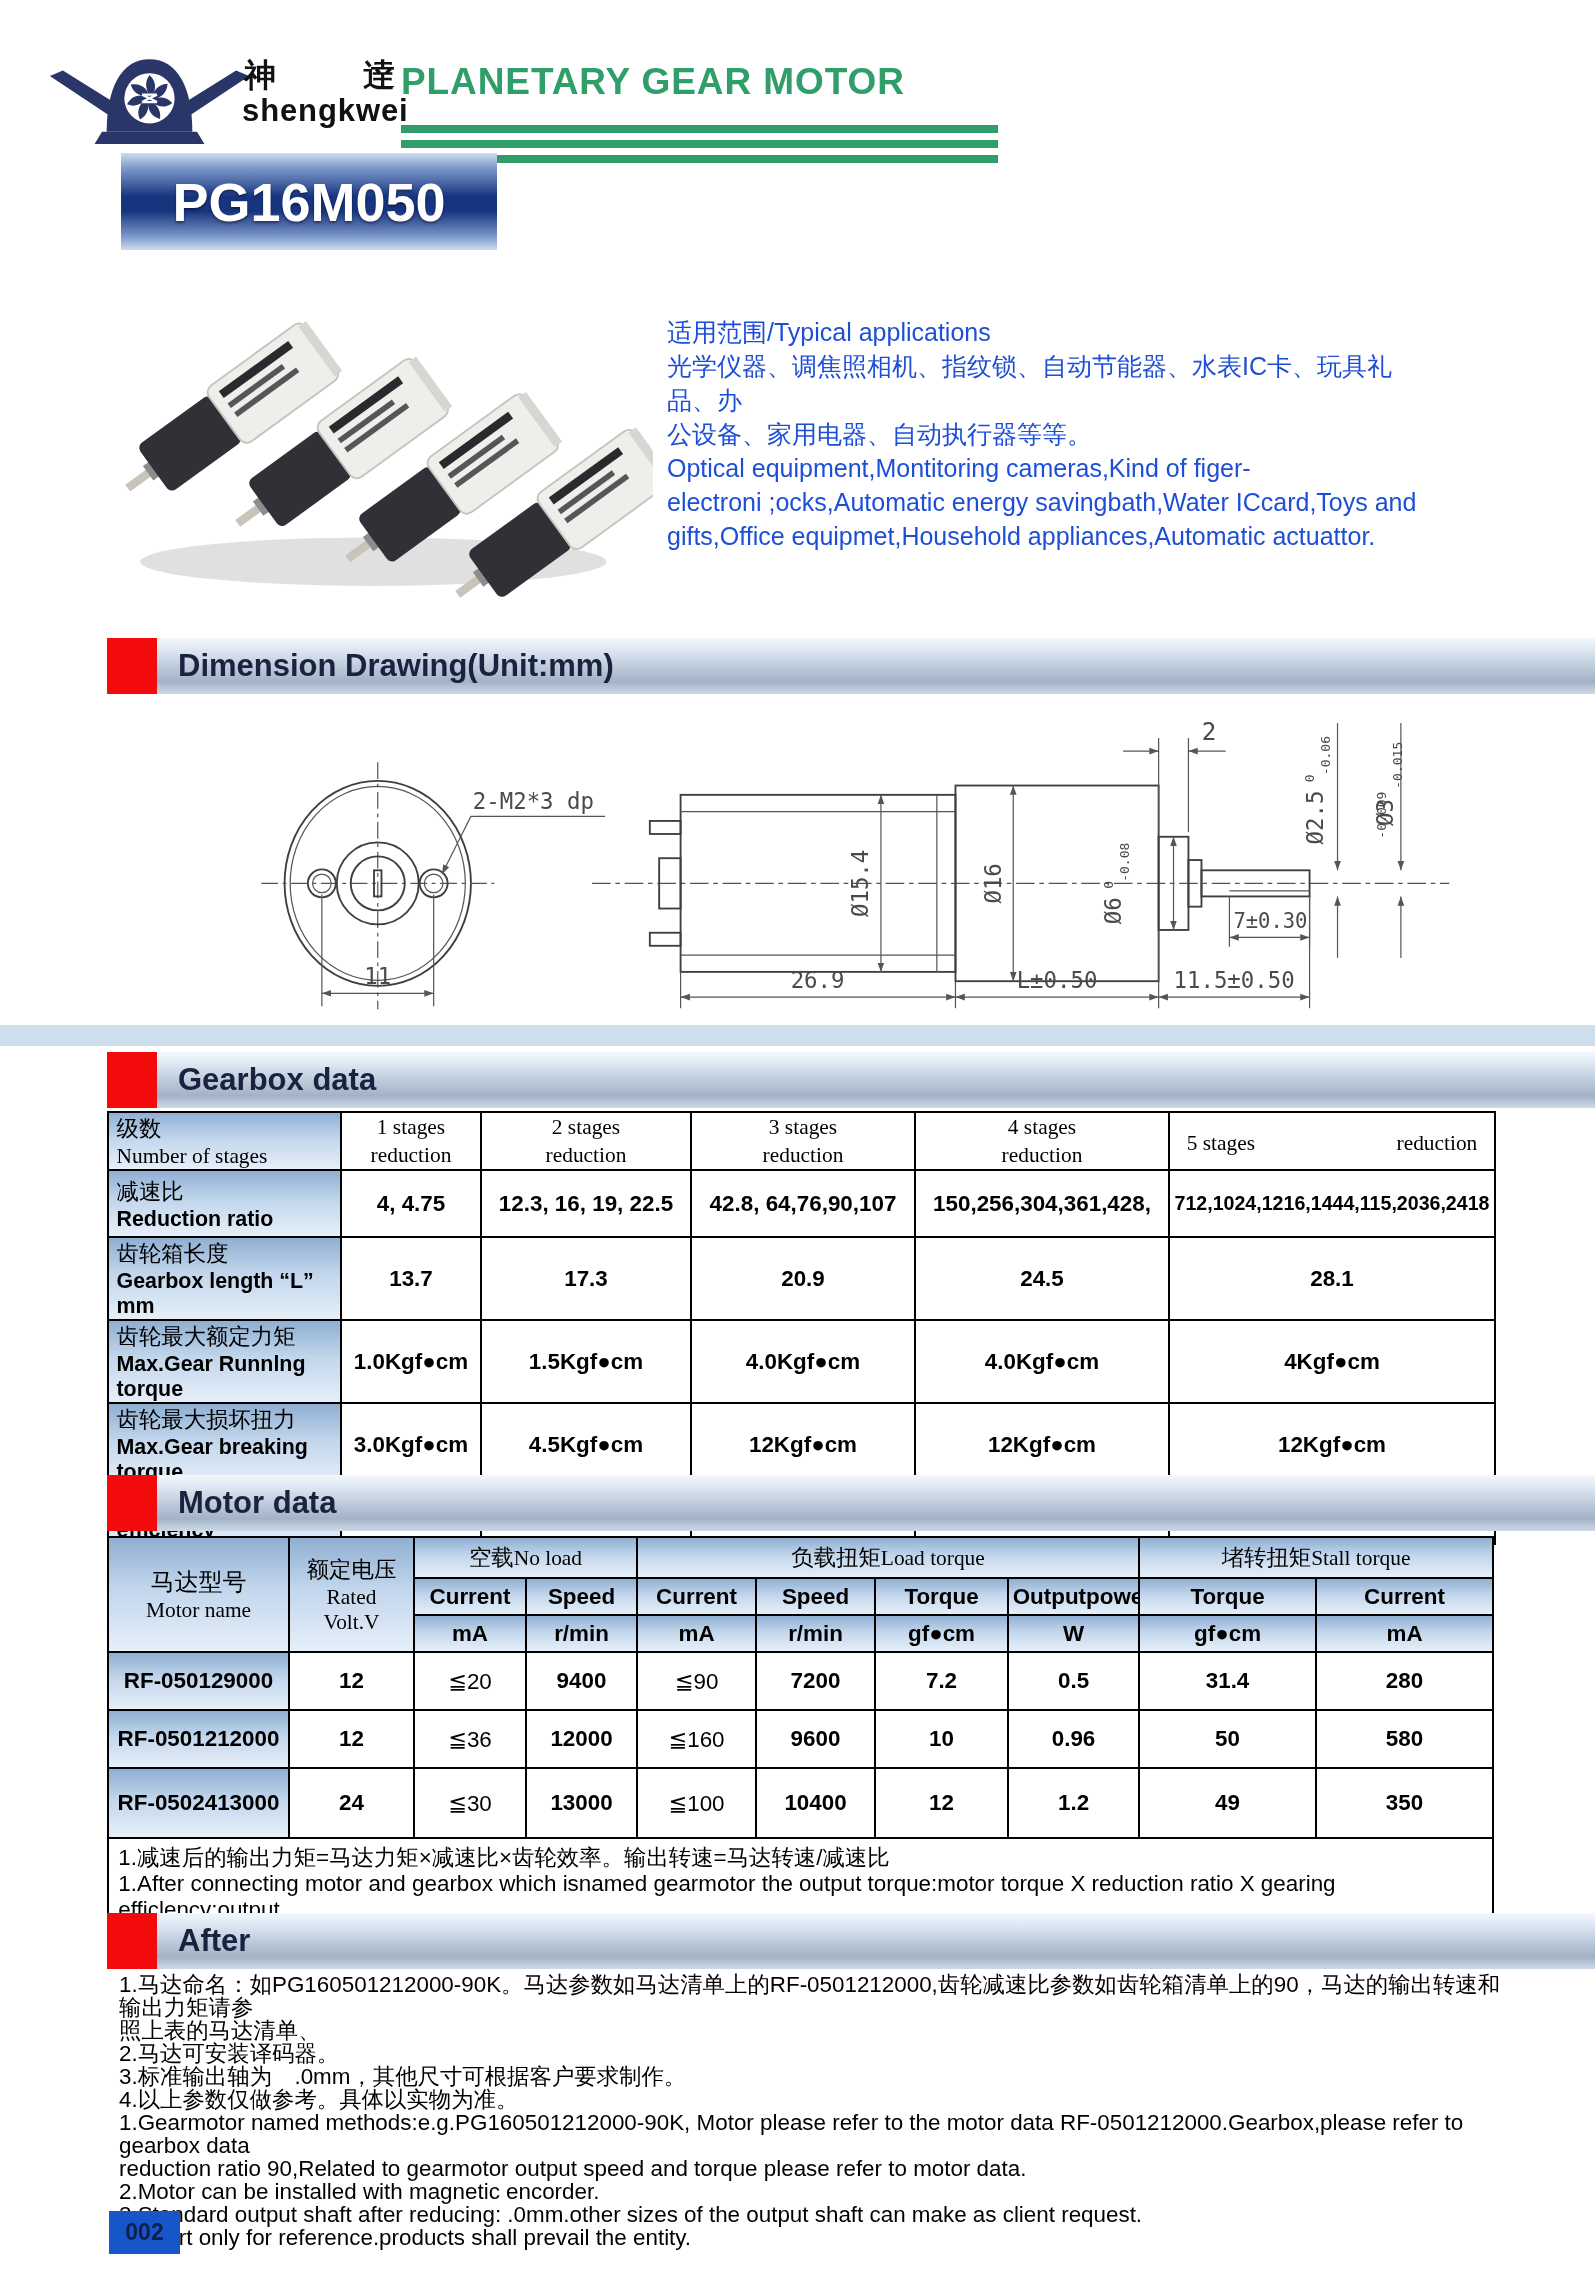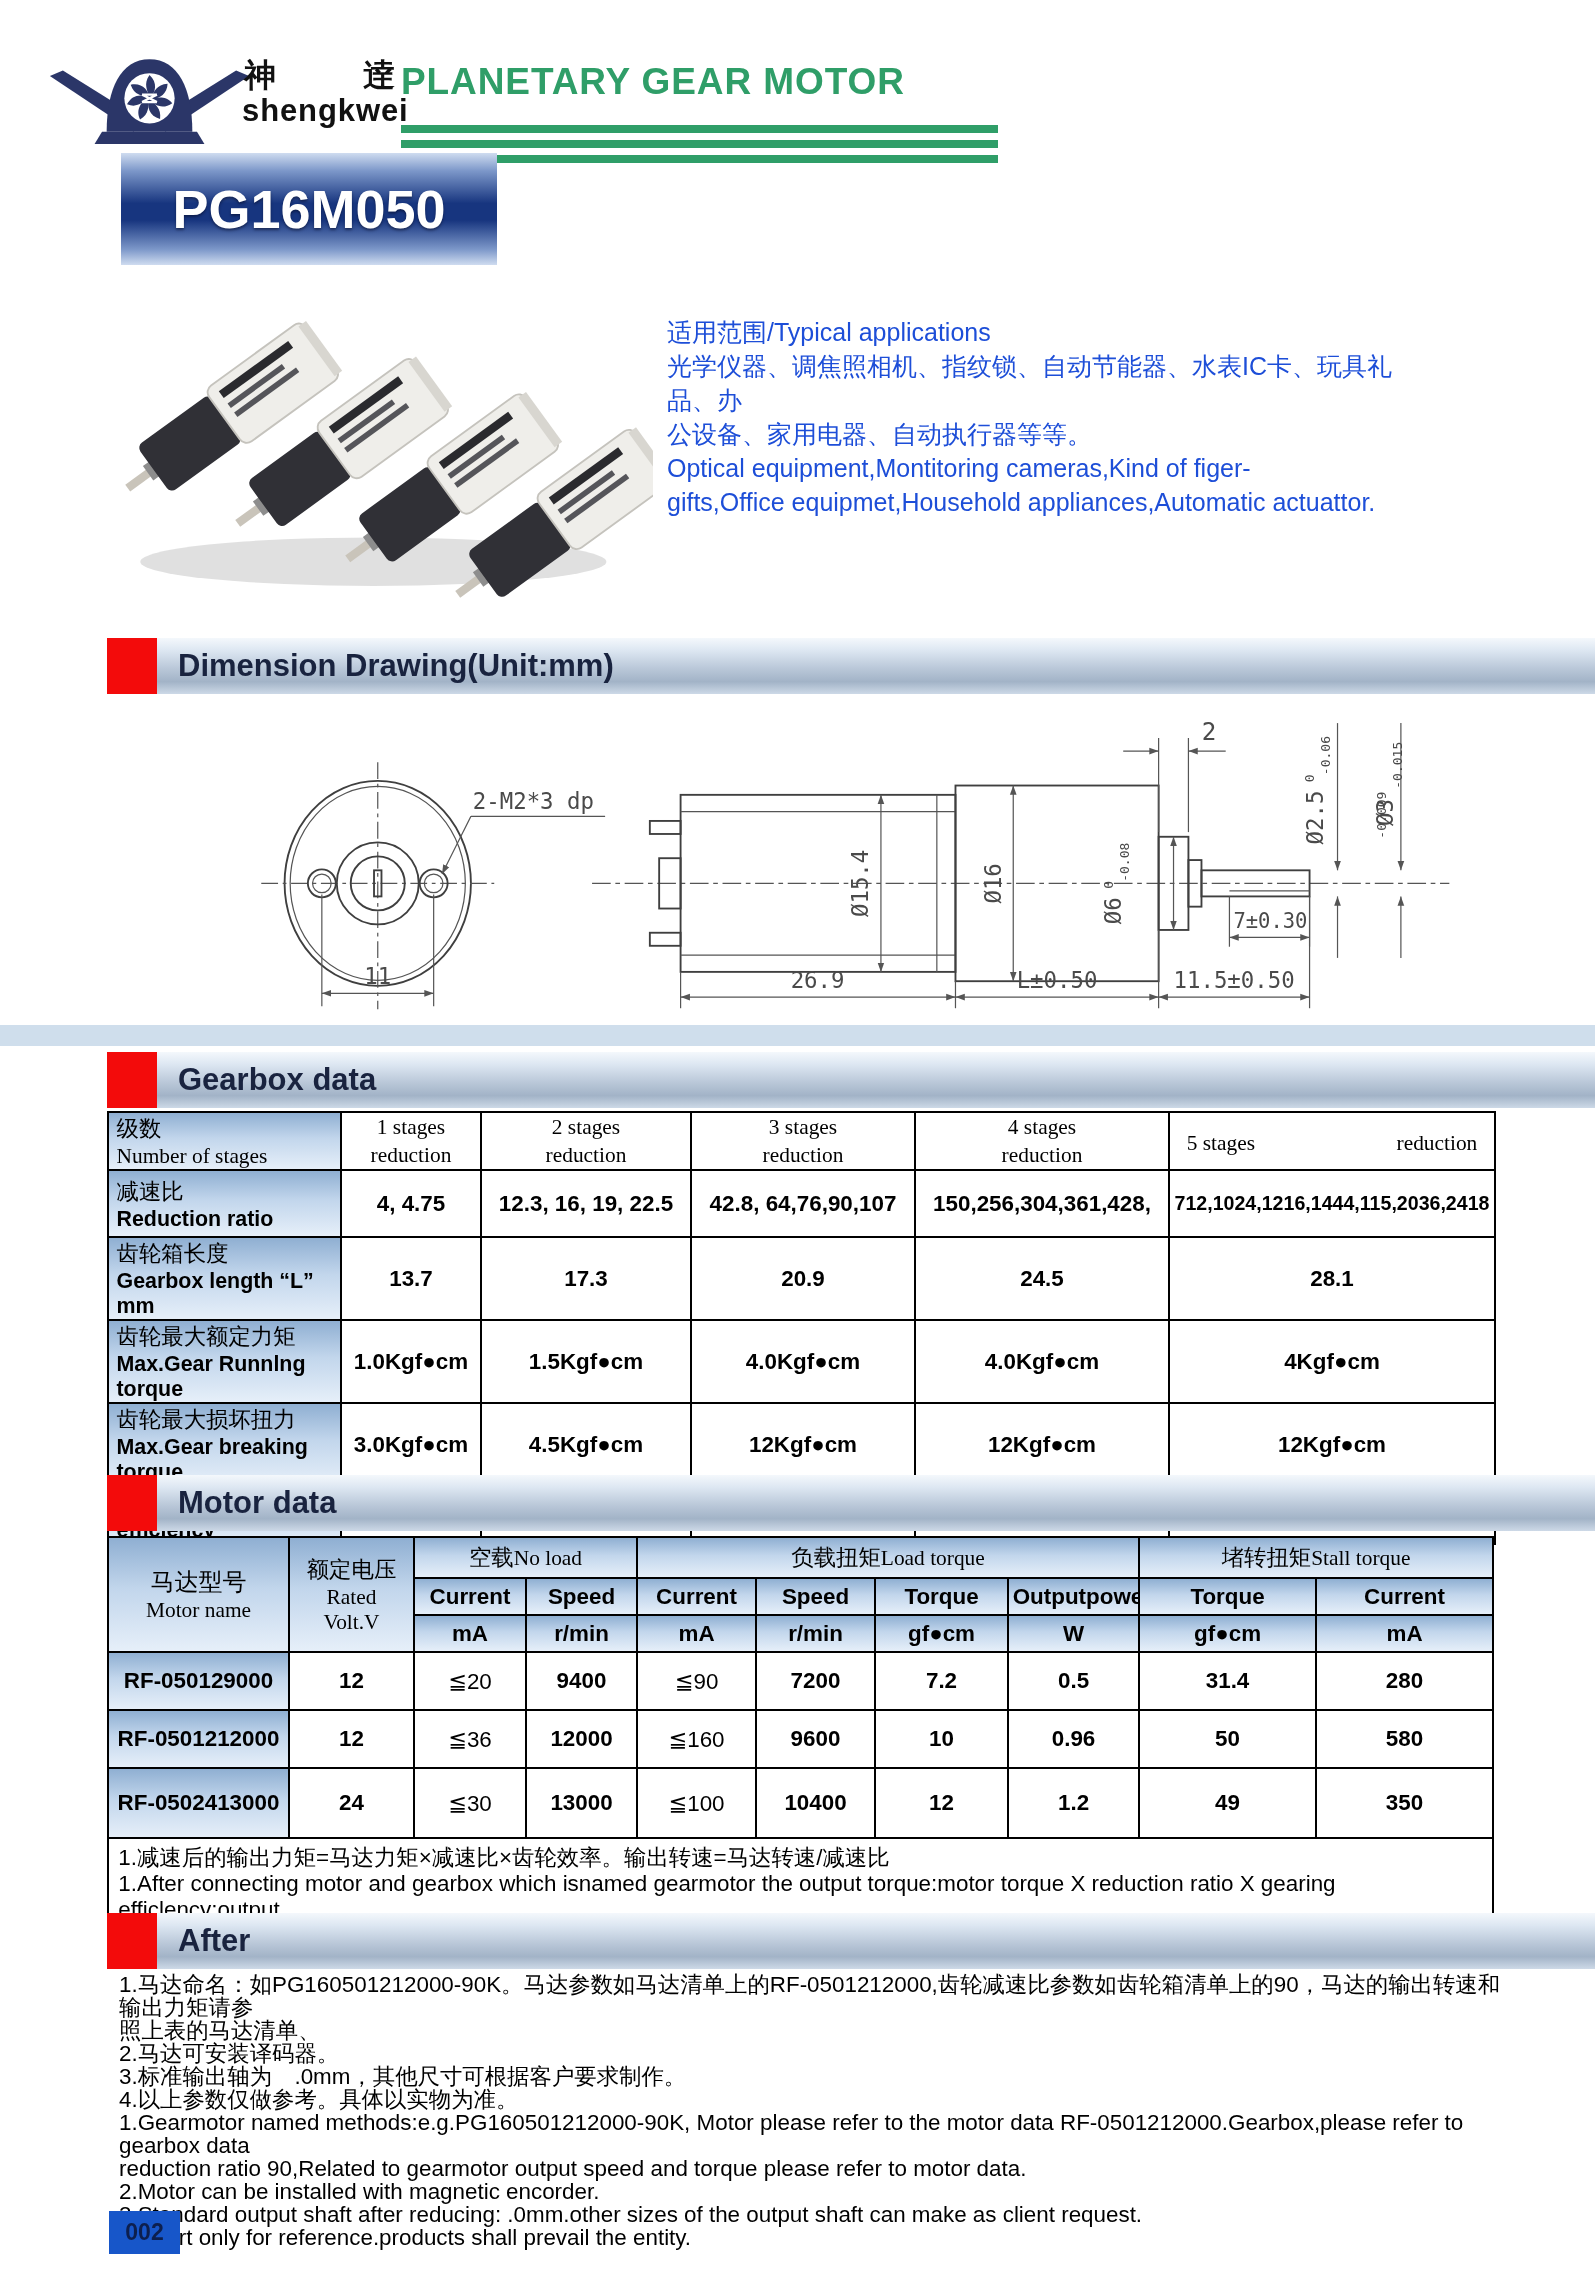--- a/index.html
+++ b/index.html
@@ -9,21 +9,21 @@
 
   
   .brand-cn{position:absolute;left:244px;top:54px;width:151px;display:flex;justify-content:space-between;
             font-size:32px;font-weight:bold;color:#111;}
   .brand-en{position:absolute;left:242px;top:93px;font-size:31px;font-weight:bold;color:#111;letter-spacing:0.9px;}
   .main-title{position:absolute;left:401px;top:61px;font-size:37px;font-weight:bold;color:#2f9e68;letter-spacing:0.9px;}
   .stripes{position:absolute;left:401px;top:125px;width:597px;}
   .stripe{height:8.4px;background:#2f9e68;margin-bottom:6.5px;}
 
   
-  .badge{position:absolute;left:121px;top:153px;width:376px;height:112px;
+  .badge{position:absolute;left:121px;top:153px;width:376px;height:97px;
          background:linear-gradient(180deg,#cfdcf0 0%,#7c97c9 16%,#17357f 45%,#17357f 60%,#7c97c9 86%,#cfdcf0 100%);
          display:flex;align-items:center;justify-content:center;}
   .badge span{color:#fff;font-size:54px;font-weight:bold;text-shadow:0 1.9px 2.8px rgba(0,0,20,.45);}
 
   
   .apps{position:absolute;left:667px;top:315px;width:774px;font-size:25px;line-height:34px;color:#1d4ed8;}
 
   
   .secbar{position:absolute;left:107px;right:0;height:56px;
           background:linear-gradient(180deg,#f4f8fc 0%,#dde7f2 22%,#b9c7d8 55%,#a2b3c7 78%,#cdd9e7 100%);}
@@ -146,20 +146,21 @@
         <rect x="250" y="24" width="10" height="66" fill="#d8d6d0"></rect>
       </g>
     </g>
   </svg>
 
   <div class="apps">
     <div>适用范围/Typical applications</div>
     <div>光学仪器、调焦照相机、指纹锁、自动节能器、水表IC卡、玩具礼品、办</div>
     <div>公设备、家用电器、自动执行器等等。</div>
     <div>Optical equipment,Montitoring cameras,Kind of figer-</div>
+    <div>electroni ;ocks,Automatic energy savingbath,Water ICcard,Toys and</div>
     <div>gifts,Office equipmet,Household appliances,Automatic actuattor.</div>
   </div>
 
   <div class="secbar" style="top:638px">
     <div class="redsq"></div>
     <div class="sectitle">Dimension Drawing(Unit:mm)</div>
   </div>
 
   <svg class="abs" style="left:70px;top:697px" width="1456" height="328" viewBox="0 0 1562 352">
     <defs>

